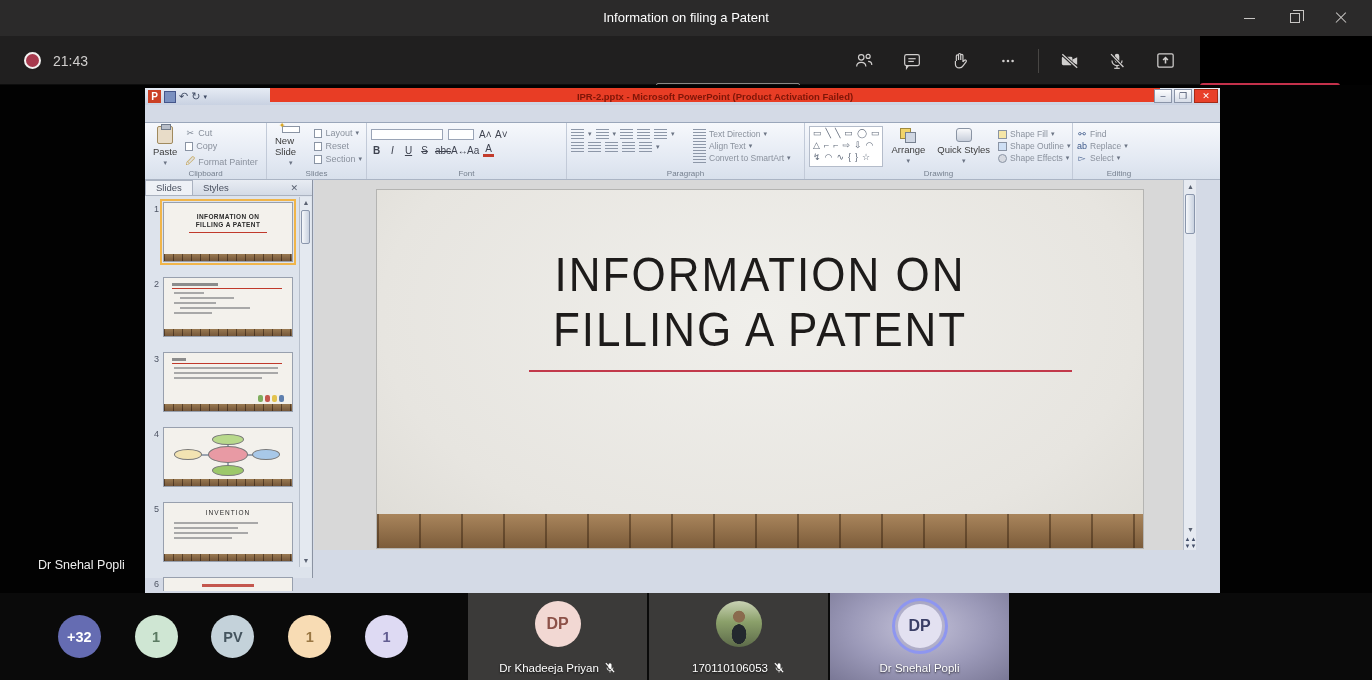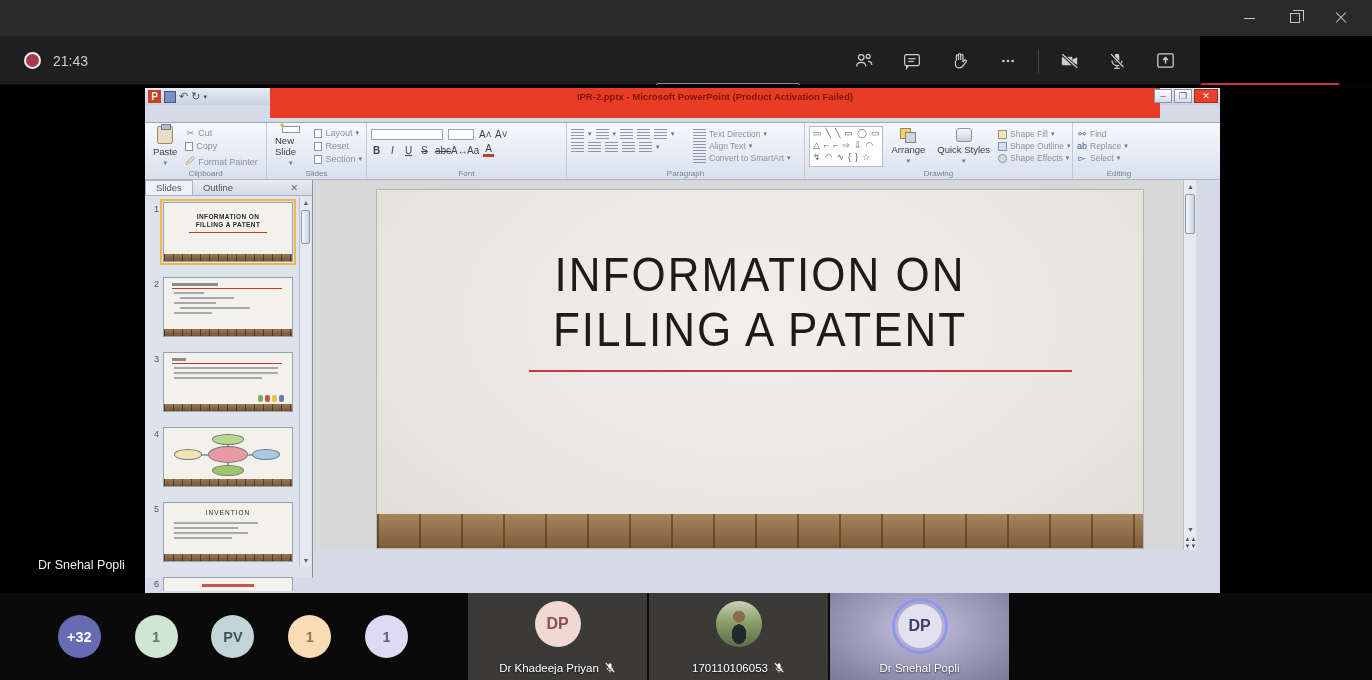--- a/index.html
+++ b/index.html
@@ -39,21 +39,21 @@
   .presenter-label { position:absolute; left:38px; top:473px; color:#eeeeee; font-size:12.5px; }
 
   
   .ppt { position:absolute; left:145px; top:3px; width:1075px; height:505px; background:#d4dae6; font-size:10px; color:#3b3b3b; }
   .ppt-titlebar { position:absolute; left:0; top:0; width:1075px; height:17px; background:linear-gradient(#e6ebf4,#c9d2e2); }
   .qat { position:absolute; left:3px; top:1px; display:flex; align-items:center; gap:3px; height:15px; }
   .qat-p { width:13px; height:13px; background:#cb4025; color:#fff; font-size:10px; font-weight:700; text-align:center; line-height:13px; }
   .qat-save { width:12px; height:12px; background:#7a90c0; border:1px solid #44558a; }
   .qat-arrow { color:#3f4a63; font-size:11px; line-height:13px; }
   .qat-drop { color:#3f4a63; font-size:7px; }
-  .ppt-title-red { position:absolute; left:125px; top:0; width:890px; height:30px; background:#e83d25; }
+  .ppt-title-red { position:absolute; left:125px; top:0; width:890px; height:14px; background:#e83d25; }
   .ppt-title-text { width:100%; text-align:center; font-size:9.5px; line-height:17px; color:#7e1507; font-weight:700; }
   .ppt-winbtns { position:absolute; right:2px; top:1px; display:flex; gap:2px; }
   .ppt-winbtn { width:18px; height:14px; border:1px solid #8a94a8; background:linear-gradient(#fdfdfe,#d7dde8); color:#45506a; font-size:9px; text-align:center; line-height:12px; }
   .ppt-winbtn.close { background:#e8402a; color:#fff; border-color:#a52a16; width:24px; }
 
   
   .ppt-tabs { position:absolute; left:0; top:17px; width:1075px; height:17px; background:linear-gradient(#dfe5f0,#d2dae8); display:flex; align-items:flex-end; padding-left:3px; }
   .ppt-tab { padding:2px 9px 2px; font-size:10.5px; color:#41454d; height:16px; }
   .ppt-tab.file { background:#bc3c26; color:#fff; font-weight:700; border-radius:2px 2px 0 0; margin-right:4px; }
   .ppt-tab.active { background:#f4f7fc; border:1px solid #9aa6ba; border-bottom:none; border-radius:2px 2px 0 0; color:#2b2b2b; }
@@ -181,20 +181,21 @@
       radial-gradient(circle 7px at 50% 34%, #8a6b4e 0 80%, transparent 90%),
       linear-gradient(#c9d2b4 0%, #8ba06a 45%, #5d6b4a 100%); }
   .mic-muted svg { display:block; }
 </style>
 </head>
 <body>
 
 <div class="app">
 
   <div class="t-titlebar">
+    <div class="t-title">Information on filing a Patent</div>
     <div class="t-wincontrols">
       <div class="t-winbtn">
           <span class="ic-min"></span>
         </div>
       <div class="t-winbtn">
           <span class="ic-restore"></span>
         </div>
       <div class="t-winbtn">
           <span class="ic-close"></span>
         </div>
@@ -498,21 +499,21 @@
           </div>
           <div class="grp-label">Editing</div>
         </div>
       </div>
 
       <div class="ppt-body">
 
         <div class="spanel">
           <div class="spanel-tabs">
             <div class="spanel-tab active">Slides</div>
-            <div class="spanel-tab">Outline</div>
+            <div class="spanel-tab">Styles</div>
             <div class="spanel-close">✕</div>
           </div>
 
           <div class="thumbs">
             <div class="thumb-row" style="top:5px">
               <div class="thumb-num">1</div>
               <div class="thumb sel">
                 <div class="t-titletext"><span>INFORMATION ON</span><br><span>FILLING A PATENT</span></div>
                 <div class="t-redline"></div>
                 <div class="woodstrip"></div>

